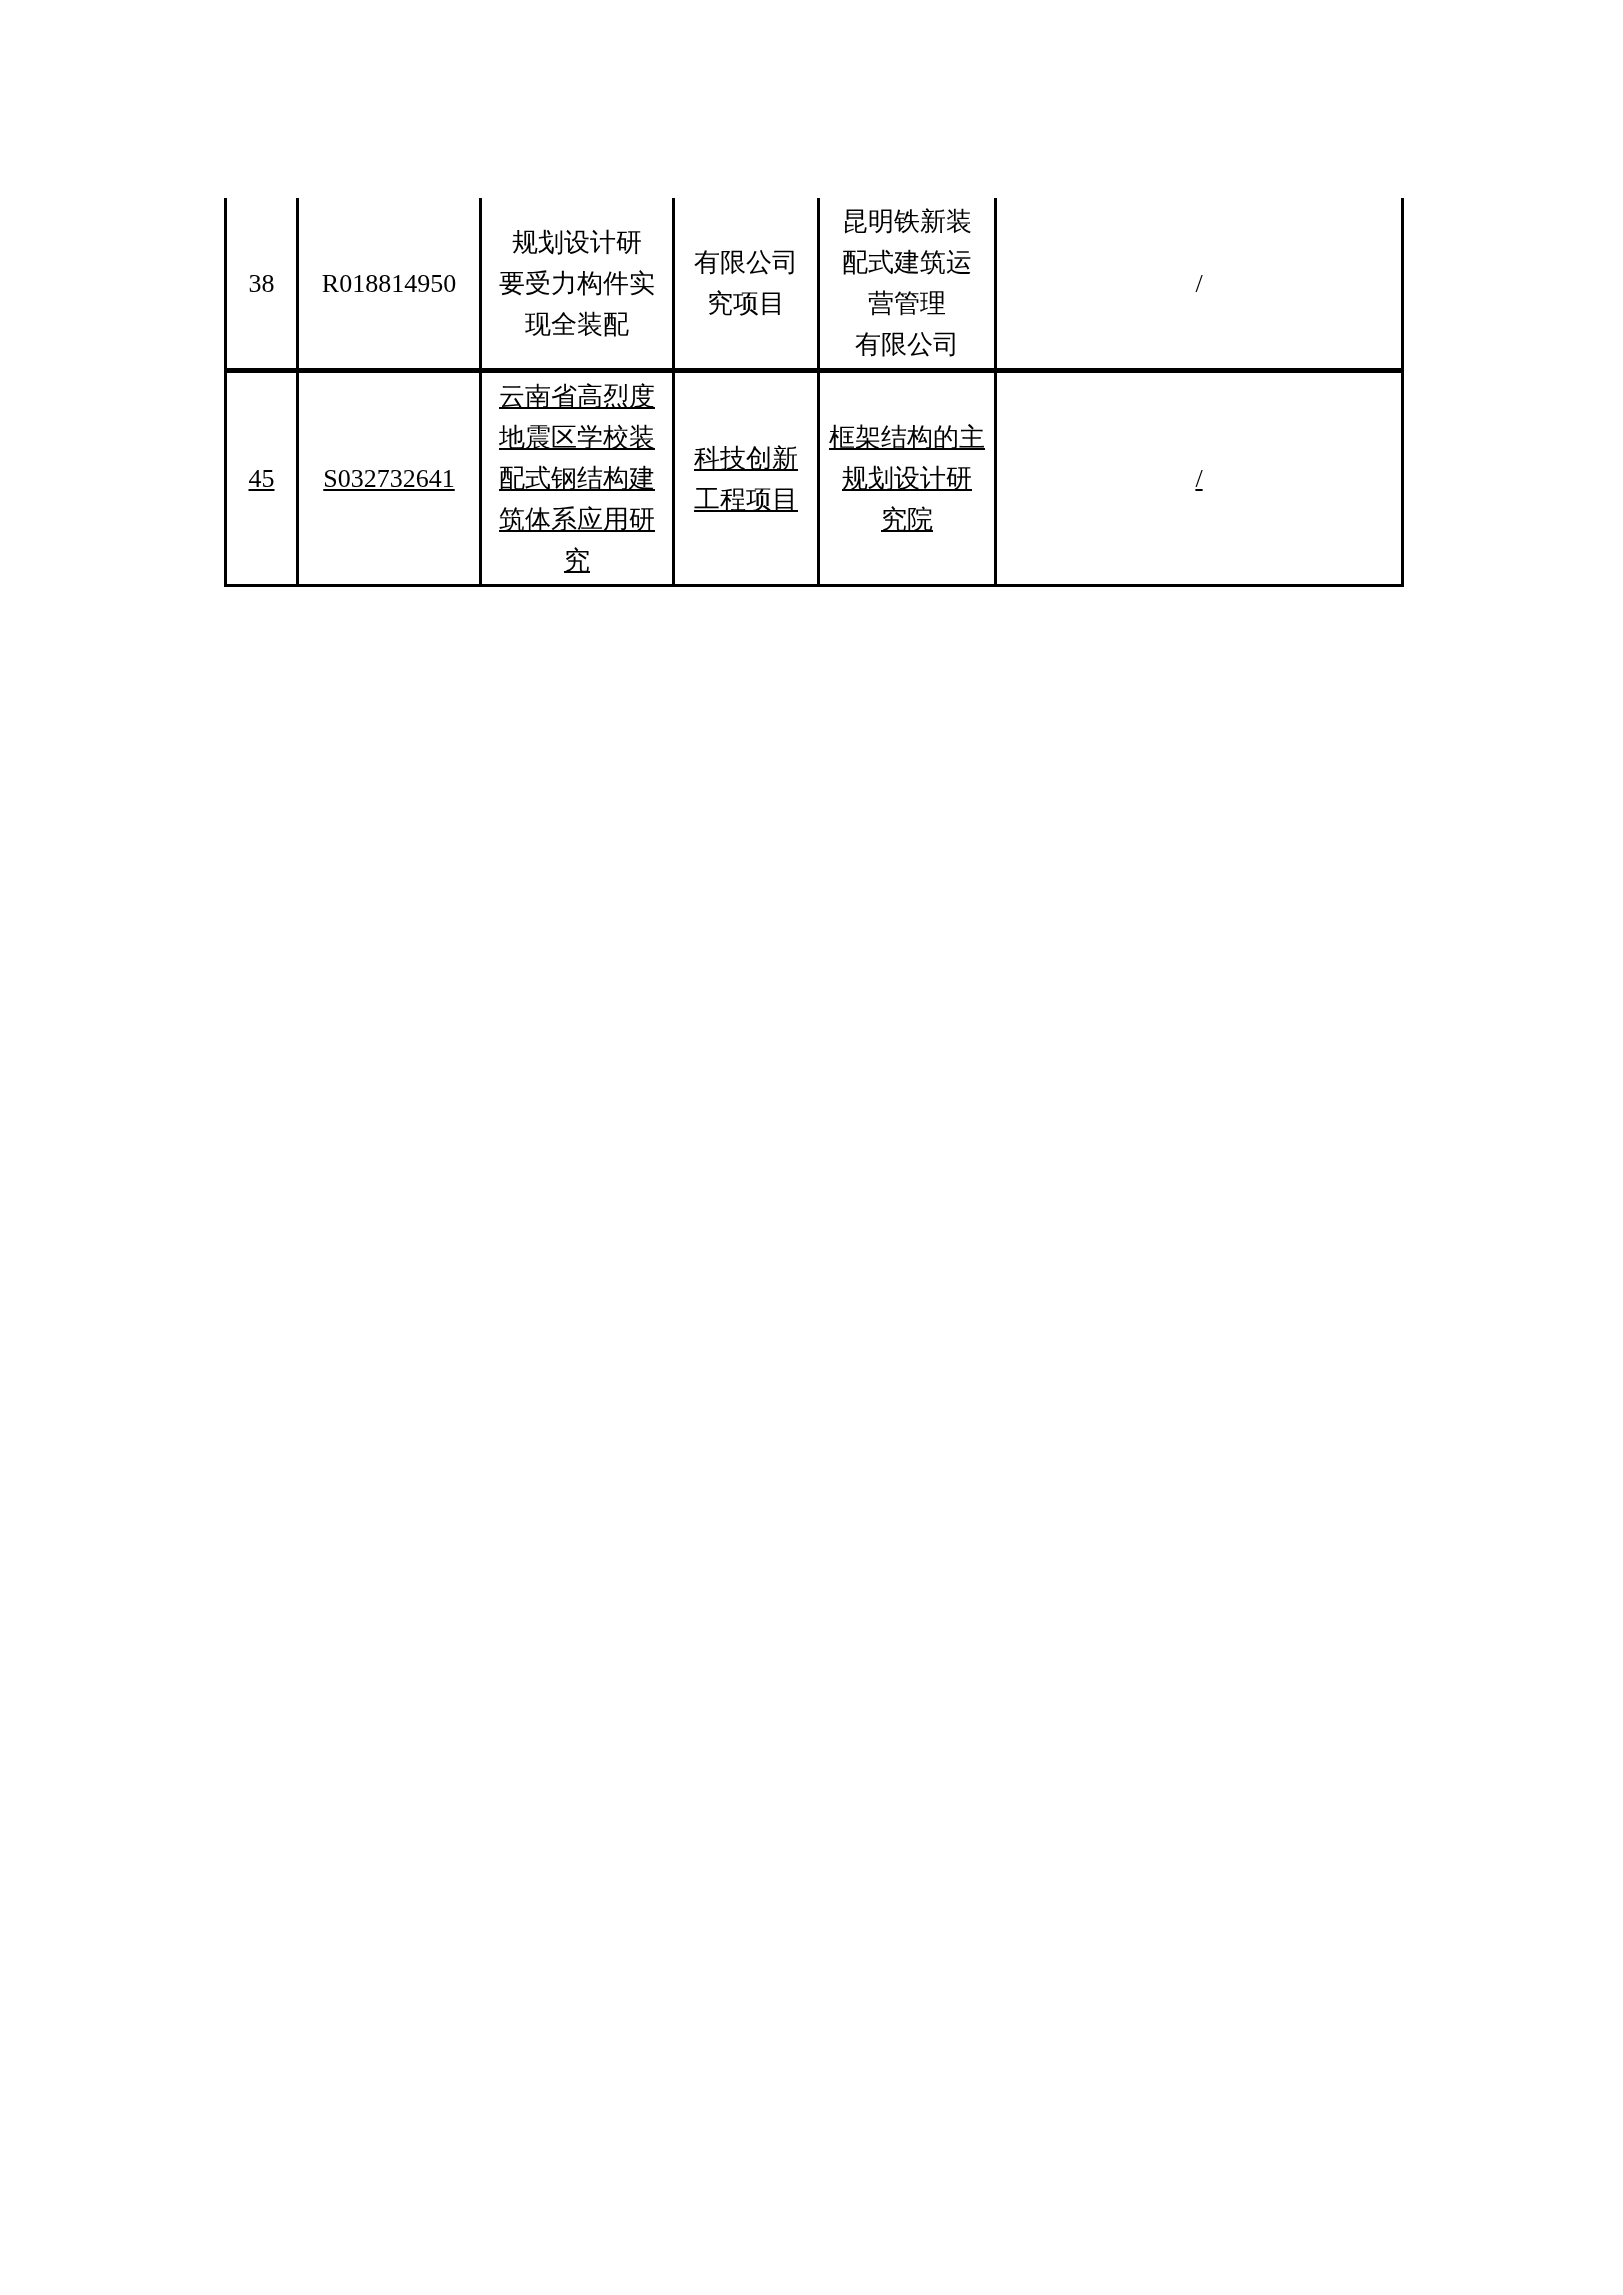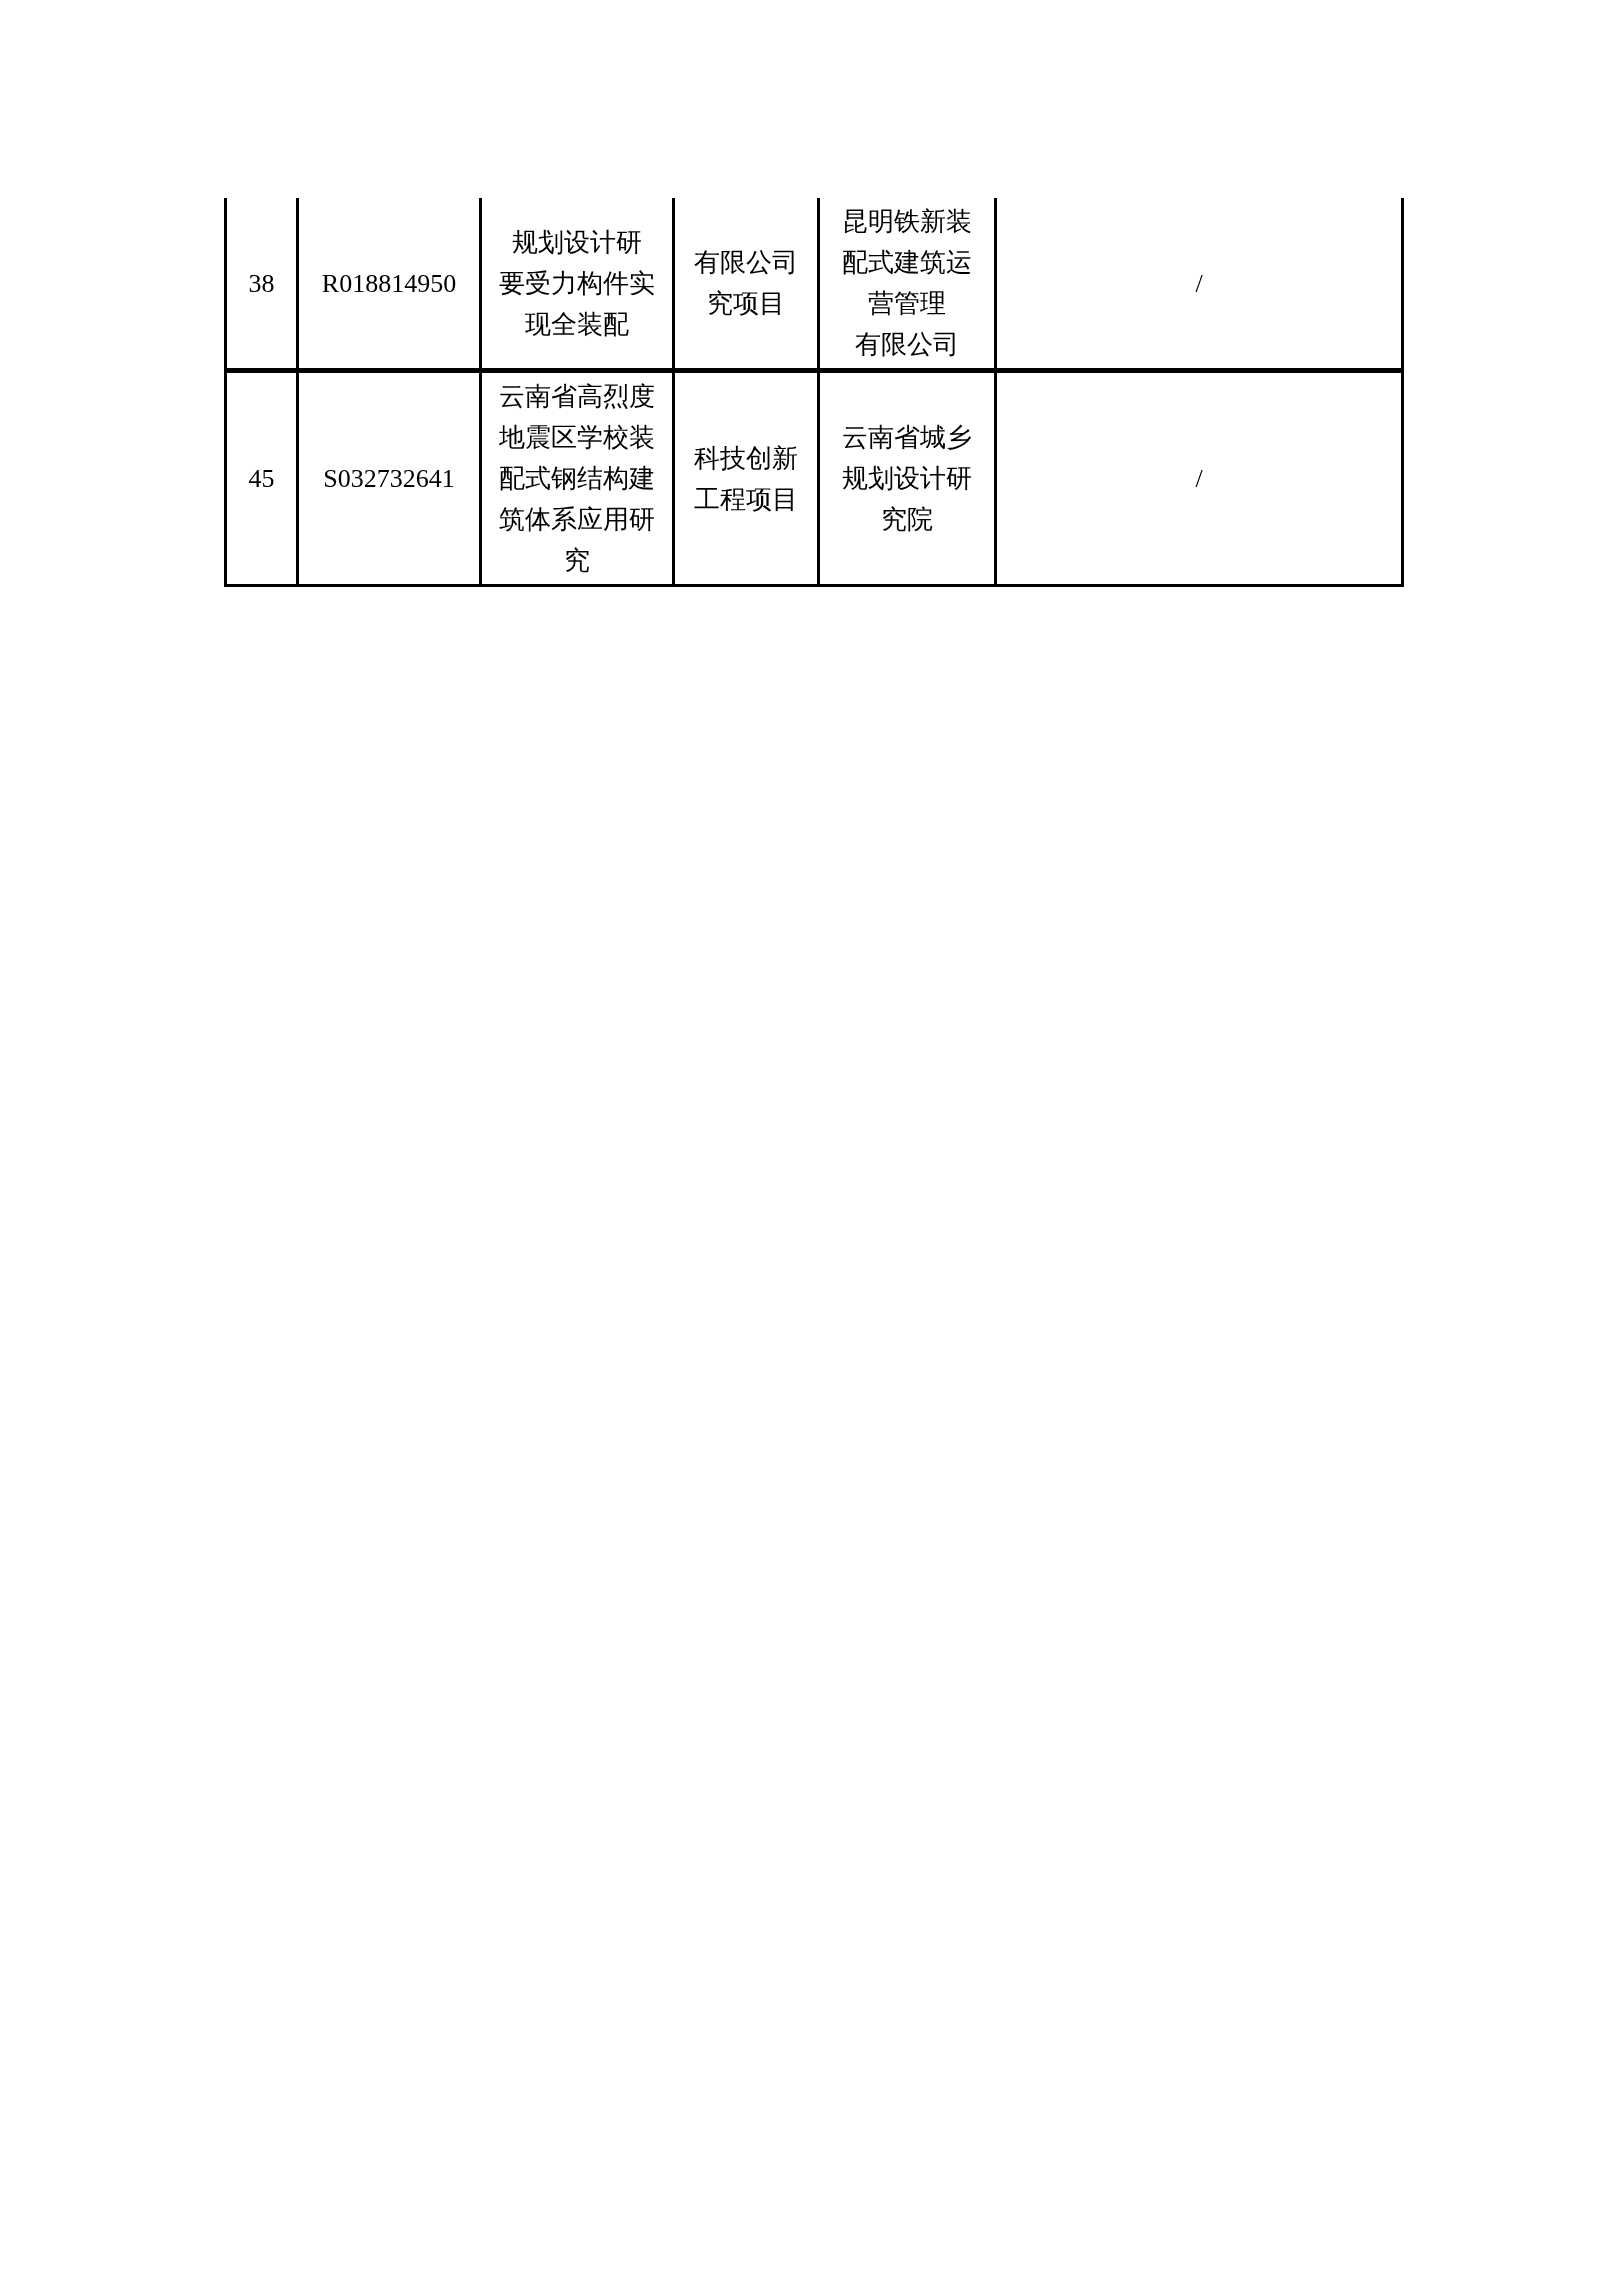--- a/index.html
+++ b/index.html
@@ -43,20 +43,21 @@
   }
   
   .row-a td {
     height: 170px;
     border-bottom: 5.2px solid #000000;
   }
   
   .row-b td {
     height: 211px;
     border-bottom: 3.9px solid #000000;
+    text-decoration: underline;
   }
   .code-cell {
     letter-spacing: 0px;
   }
 </style>
 </head>
 <body>
 
 <div class="sheet">
   <table class="doc-table">
@@ -86,21 +87,21 @@
       <tr class="row-b">
         <td>45</td>
         <td class="code-cell">S032732641</td>
         <td>云南省高烈度
 地震区学校装
 配式钢结构建
 筑体系应用研
 究</td>
         <td>科技创新
 工程项目</td>
-        <td>云南省城乡
+        <td>框架结构的主
 规划设计研
 究院</td>
         <td>/</td>
       </tr>
     </tbody>
   </table>
 </div>
 
 
 </body></html>

